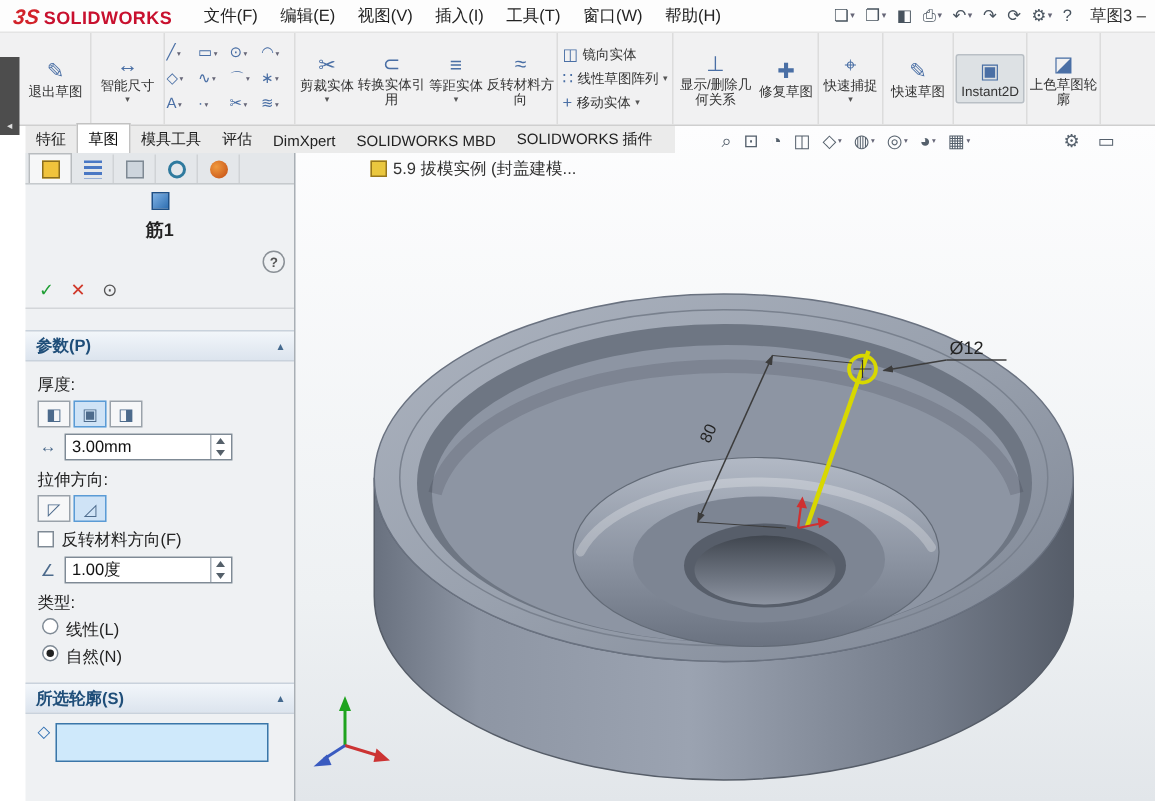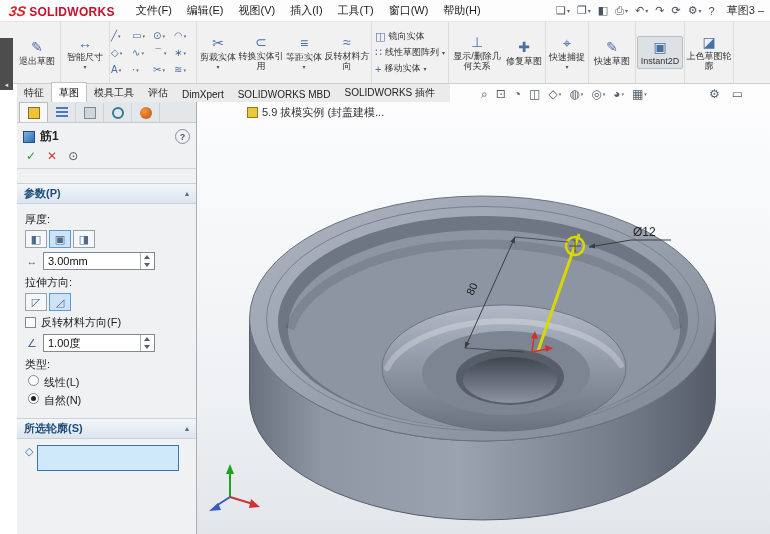--- a/index.html
+++ b/index.html
@@ -56,21 +56,21 @@
   #left-panel{position:absolute;left:0;top:18px;width:180px;height:432px;background:#eff1f3;border-right:1px solid #a9afb5;box-sizing:border-box;z-index:6;}
   .pm-tabs{display:flex;align-items:flex-end;height:20px;border-bottom:1px solid #c6cacd;background:#e4e7ea;padding-left:2px;}
   .pm-tab{width:27px;height:19px;display:flex;align-items:center;justify-content:center;border-right:1px solid #d0d3d6;}
   .pm-tab.active{background:#f6f7f8;border:1px solid #b8bcbf;border-bottom:none;}
   .pmti{width:12px;height:12px;box-sizing:border-box;}
   .pmti-wrench{background:#f0c33c;border:1px solid #8a6d1d;}
   .pmti-tree{background:repeating-linear-gradient(180deg,#4a78c4 0 2px,transparent 2px 4px);}
   .pmti-config{background:#cdd5dd;border:1px solid #7e8993;}
   .pmti-dimx{border-radius:50%;border:2px solid #2f7a9e;}
   .pmti-display{border-radius:50%;background:radial-gradient(circle at 35% 35%,#f09a3e,#c24a12);}
-  .pm-title{display:flex;align-items:center;gap:5px;padding:5px 6px 3px;font-size:12px;font-weight:bold;color:#222;}
+  .pm-title{display:flex;align-items:center;gap:5px;padding:5px 6px 3px;font-size:12px;font-weight:bold;color:#222;flex-direction:column;}
   .rib-ic{width:12px;height:12px;background:linear-gradient(135deg,#7fb2e5,#2f6fb2);border:1px solid #1d4f86;box-sizing:border-box;}
   .help-circle{margin-left:auto;width:13px;height:13px;border-radius:50%;border:1px solid #8a9096;color:#555;font-size:9px;display:flex;align-items:center;justify-content:center;font-weight:bold;}
   .pm-actions{display:flex;align-items:center;gap:11px;padding:2px 9px 5px;border-bottom:1px solid #d3d6d9;}
   .act{font-size:12px;font-weight:bold;line-height:13px;}
   .act.ok{color:#1e9e33;}
   .act.cancel{color:#d03a2b;}
   .act.eye{color:#555;font-weight:normal;}
   .pm-spacer{height:14px;}
   .group-header{display:flex;align-items:center;justify-content:space-between;padding:2px 7px;background:linear-gradient(#f2f6fa,#dce4ee);border-top:1px solid #c9d2dc;border-bottom:1px solid #c9d2dc;font-size:11px;font-weight:bold;color:#1f4e79;}
   .chev{font-size:8px;color:#44698e;font-weight:normal;}

